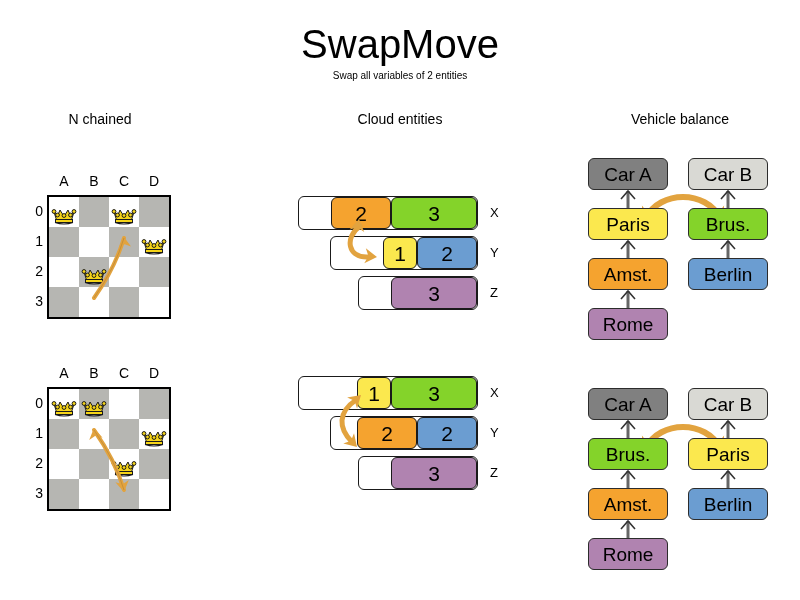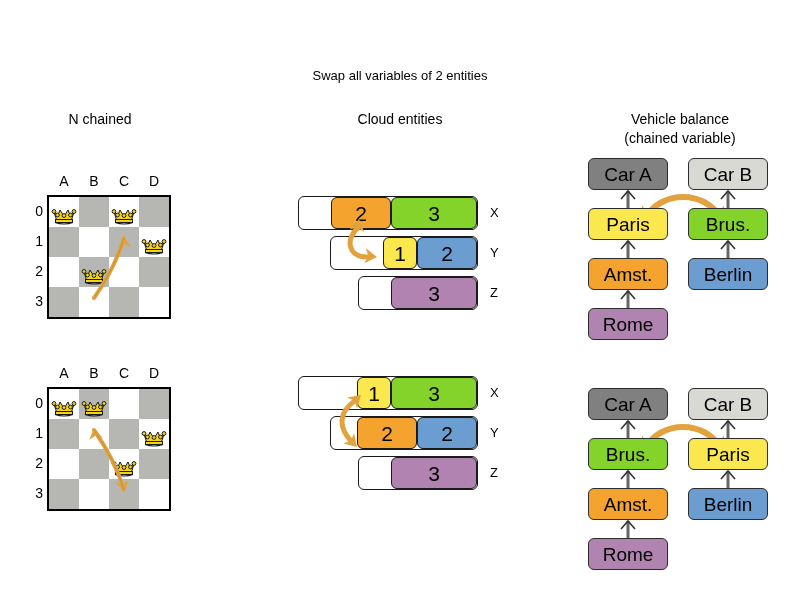--- a/index.html
+++ b/index.html
@@ -15,21 +15,21 @@
   .abs { position: absolute; }
 
   
   .title {
     position: absolute; left: 0; top: 22px; width: 800px;
     text-align: center; font-size: 40px; font-weight: normal;
     letter-spacing: 0px; line-height: 44px;
   }
   .subtitle {
     position: absolute; left: 0; top: 68px; width: 800px;
-    text-align: center; font-size: 13px; line-height: 16px;
+    text-align: center; font-size: 10px; line-height: 16px;
   }
 
   
   .section-head {
     position: absolute; text-align: center; font-size: 14px; line-height: 19px;
   }
   #head-nqueens { left: 0px; top: 110px; width: 200px; }
   #head-cloud   { left: 300px; top: 110px; width: 200px; }
   #head-vrp     { left: 580px; top: 110px; width: 200px; }
 
@@ -94,27 +94,27 @@
   }
   .vrp-svg { position: absolute; left: 0; top: 0; overflow: visible; }
 
   .swap-svg { position: absolute; overflow: visible; }
 </style>
 </head>
 <body>
 
 <div id="root">
 
+  <div class="title">SwapMove</div>
   <div class="subtitle">Swap all variables of 2 entities</div>
 
   <div class="section-head" id="head-nqueens">N chained</div>
   <div class="section-head" id="head-cloud">Cloud entities</div>
   <div class="section-head" id="head-vrp">
     <div>Vehicle balance</div>
-    <div>(chained variable)</div>
   </div>
 
   <div class="board-wrap" id="nq-before" style="left:47px; top:170px;">
       <div class="col-label" style="left: 2px;">A</div>
       <div class="col-label" style="left: 32px;">B</div>
       <div class="col-label" style="left: 62px;">C</div>
       <div class="col-label" style="left: 92px;">D</div>
       <div class="board">
         <div class="cell light" style="left: 0px; top: 0px;"></div>
         <div class="cell dark" style="left: 30px; top: 0px;"></div>

